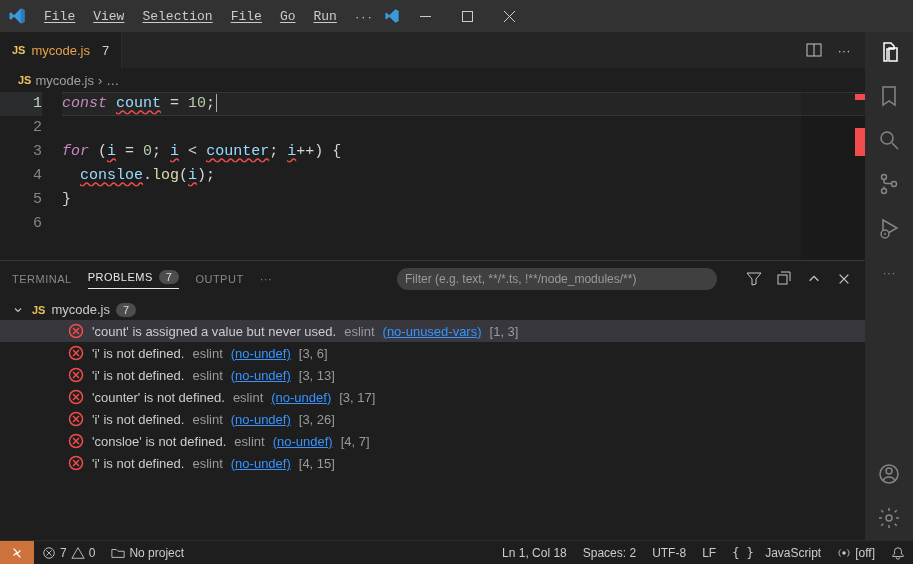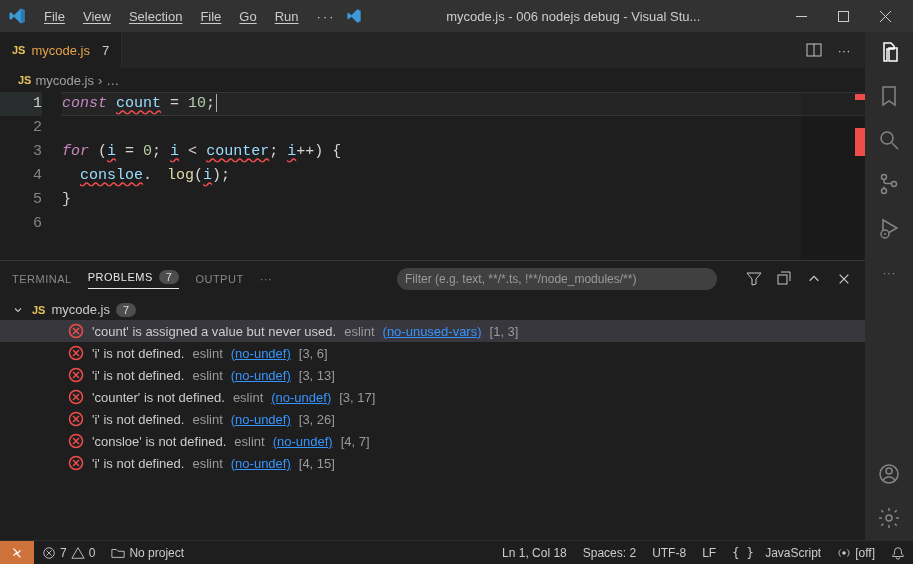--- a/index.html
+++ b/index.html
@@ -17,21 +17,21 @@
 .titlebar {
   height: 32px;
   background: #323233;
   display: flex;
   align-items: center;
   padding: 0 8px;
   gap: 2px;
 }
 .vs-logo { width: 18px; height: 18px; margin-right: 8px; }
 .menu-item { padding: 4px 8px; cursor: pointer; }
-.menu-item .ul { text-decoration: underline; text-underline-offset: 2px; }
+.menu-item .ul { text-decoration: underline; text-underline-offset: 2px; font-family: Liberation Mono, monospace; }
 .title-text { flex: 1; text-align: center; color: #cccccc; overflow: hidden; white-space: nowrap; text-overflow: ellipsis; padding: 0 8px; }
 .win-btn { width: 40px; height: 32px; display:flex; align-items:center; justify-content:center; cursor:pointer; }
 .ellipsis { padding: 4px 8px; cursor: pointer; letter-spacing: 2px; }
 
 .main { flex: 1; display: flex; overflow: hidden; }
 .editor-area { flex: 1; display: flex; flex-direction: column; overflow: hidden; background: #1e1e1e; }
 .activity-bar { width: 48px; background: #2c2c2c; display: flex; flex-direction: column; align-items: center; padding-top: 8px; gap: 20px; }
 .activity-bar .bottom { margin-top: auto; }
 .ab-icon { width: 24px; height: 24px; color: #858585; cursor: pointer; display:flex; align-items:center; justify-content:center; }
 .ab-icon.active { color: #ffffff; }
@@ -48,21 +48,21 @@
 .code-area { flex: 0 0 168px; position: relative; font-family: Consolas, "Courier New", monospace; font-size: 15px; line-height: 24px; display: flex; }
 .gutter { width: 62px; text-align: right; color: #858585; padding-right: 20px; }
 .gutter .cur { color: #cccccc; background: #2a2d2e; }
 .code-lines { flex: 1; position: relative; }
 .cl { white-space: pre; }
 .cl.cur { background: rgba(255,255,255,0.03); box-shadow: inset 0 1px 0 rgba(255,255,255,0.08), inset 0 -1px 0 rgba(255,255,255,0.08); }
 .kw { color: #c586c0; font-style: italic; }
 .var { color: #9cdcfe; }
 .num { color: #b5cea8; }
 .op { color: #d4d4d4; }
-.fn { color: #dcdcaa; margin-left: 15px; }
+.fn { color: #dcdcaa; }
 .err-underline { text-decoration: wavy underline #f14c4c; text-decoration-skip-ink: none; text-underline-offset: 2px; }
 .cursor { display:inline-block; width:1px; height:18px; background:#aeafad; vertical-align: text-bottom; margin-left:1px; }
 
 .minimap { position:absolute; right:0; top:0; width:64px; height:100%; background: rgba(0,0,0,0.1); }
 .mm-stripe { position:absolute; left:54px; width:10px; background:#f14c4c; }
 
 .panel { flex: 1; display:flex; flex-direction:column; background:#1e1e1e; border-top:1px solid #383838; }
 .panel-tabs { height: 36px; display:flex; align-items:center; padding: 0 12px; gap: 16px; }
 .pt { color:#888; font-size:11px; letter-spacing:0.5px; cursor:pointer; display:flex; align-items:center; gap:6px; }
 .pt.active { color:#e7e7e7; border-bottom:1px solid #e7e7e7; padding-bottom:4px; }
@@ -101,21 +101,20 @@
   <div class="menu-item"><span class="ul">File</span></div>
   <div class="menu-item"><span class="ul">View</span></div>
   <div class="menu-item"><span class="ul">Selection</span></div>
   <div class="menu-item"><span class="ul">File</span></div>
   <div class="menu-item"><span class="ul">Go</span></div>
   <div class="menu-item"><span class="ul">Run</span></div>
   <div class="ellipsis">···</div>
   <svg width="16" height="16" viewBox="0 0 24 24" style="margin-right:4px">
       <path fill="#3b99d8" d="M17 2l5 2v16l-5 2-9-9L4 17l-2-1V8l2-1 4 4 9-9z"></path>
     </svg>
-  <div class="title-text">mycode.js - 006 nodejs debug - Visual Stu...</div>
   <div class="win-btn">
       <svg width="11" height="11" viewBox="0 0 11 11">
         <rect y="5" width="11" height="1" fill="#ccc"></rect>
       </svg>
     </div>
   <div class="win-btn">
       <svg width="11" height="11" viewBox="0 0 11 11">
         <rect x="0.5" y="0.5" width="10" height="10" fill="none" stroke="#ccc"></rect>
       </svg>
     </div>

